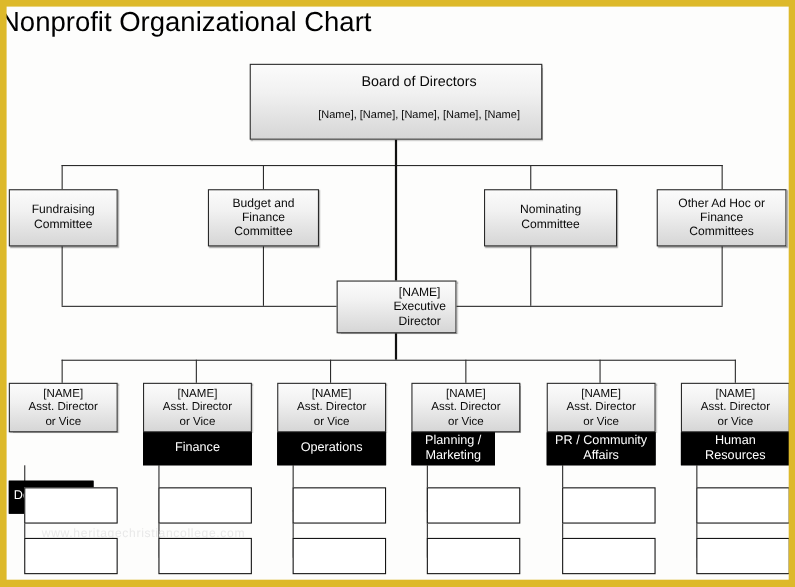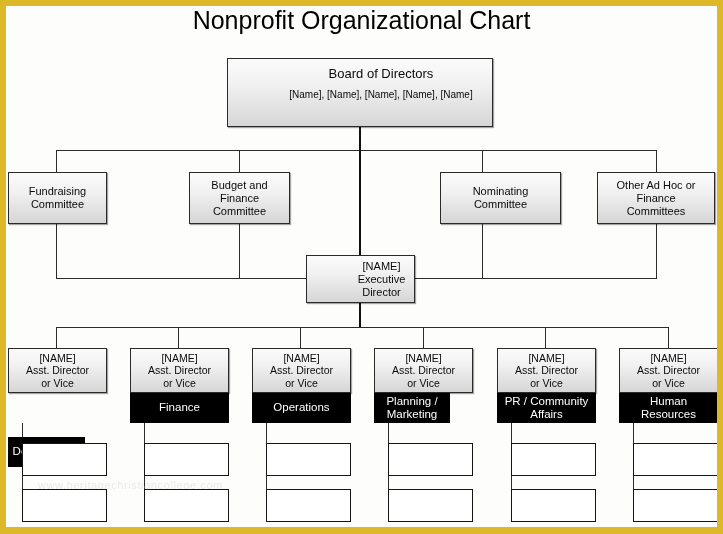--- a/index.html
+++ b/index.html
@@ -31,21 +31,21 @@
   .frame-bottom { left: 0;  bottom: 0; width: 723px; height: 7px; }
   .frame-left   { left: 0;  top: 0;    width: 6px;   height: 534px; }
   .frame-right  { right: 0; top: 0;    width: 6px;   height: 534px; }
 
   
   #page-title {
     position: absolute;
     left: 0;
     top: 6px;
     width: 723px;
-    text-align: center;
+    text-align: left;
     font-size: 25px;
     color: #000000;
     letter-spacing: 0px;
     white-space: nowrap;
   }
 
   
   .conn {
     position: absolute;
     background: #2b2b2b;
@@ -78,21 +78,21 @@
     justify-content: flex-start;
     padding-top: 7px;
   }
   #board-node .board-title {
     font-size: 13px;
     line-height: 16px;
   }
   #board-node .board-members {
     font-size: 10px;
     line-height: 13px;
-    margin-top: 6px;
+    margin-top: 16px;
   }
 
   
   .committee {
     height: 52px;
     font-size: 11px;
     line-height: 13px;
     padding: 0 3px;
   }
 

